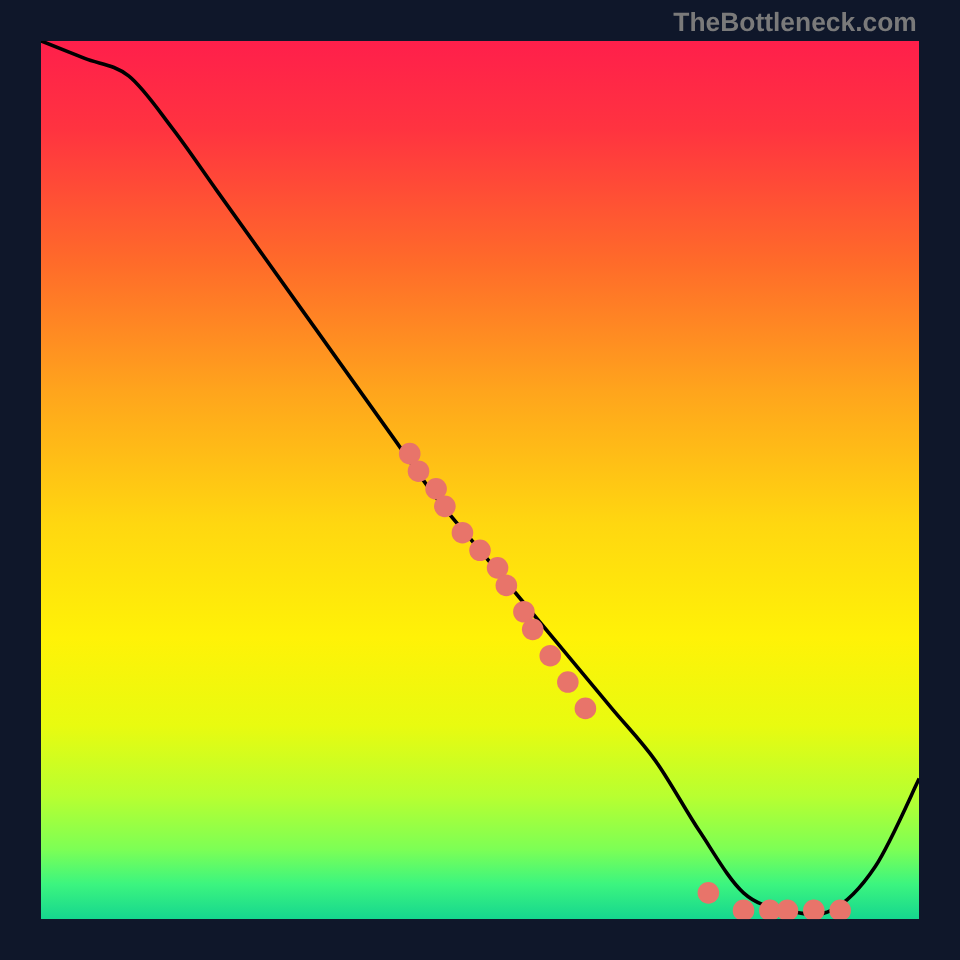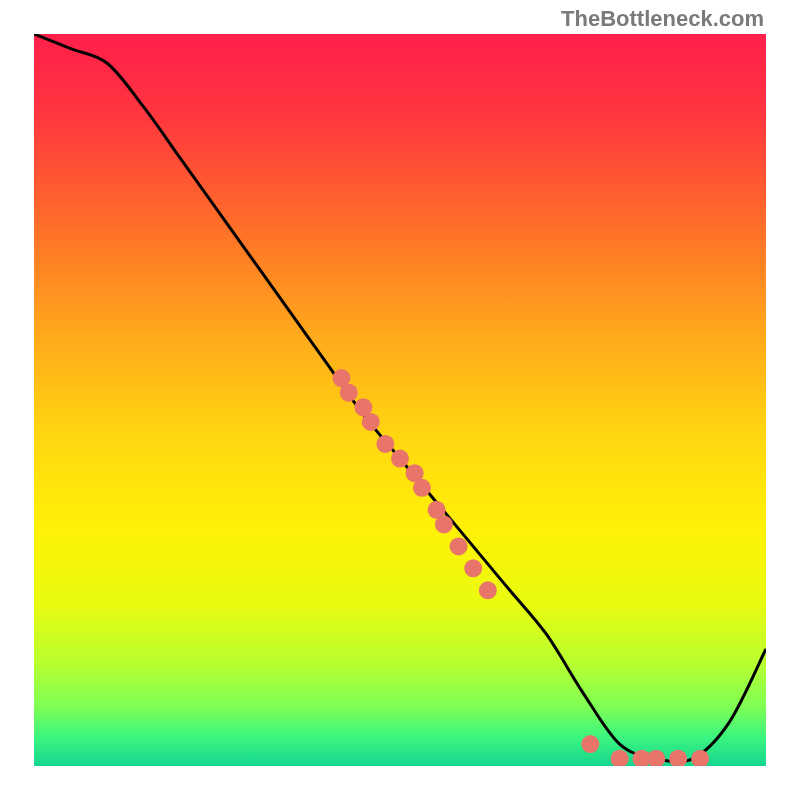--- a/index.html
+++ b/index.html
@@ -8,21 +8,21 @@
     width: 800px;
     height: 800px;
     overflow: hidden;
     background: #000;
     font-family: Arial, sans-serif;
   }
   .chart-container {
     position: relative;
     width: 800px;
     height: 800px;
-    background: #ffffff;
+    background: #0f172a;
   }
   .plot-area {
     position: absolute;
     left: 34px;
     top: 34px;
     width: 732px;
     height: 732px;
     overflow: hidden;
   }
   .gradient-bg {

